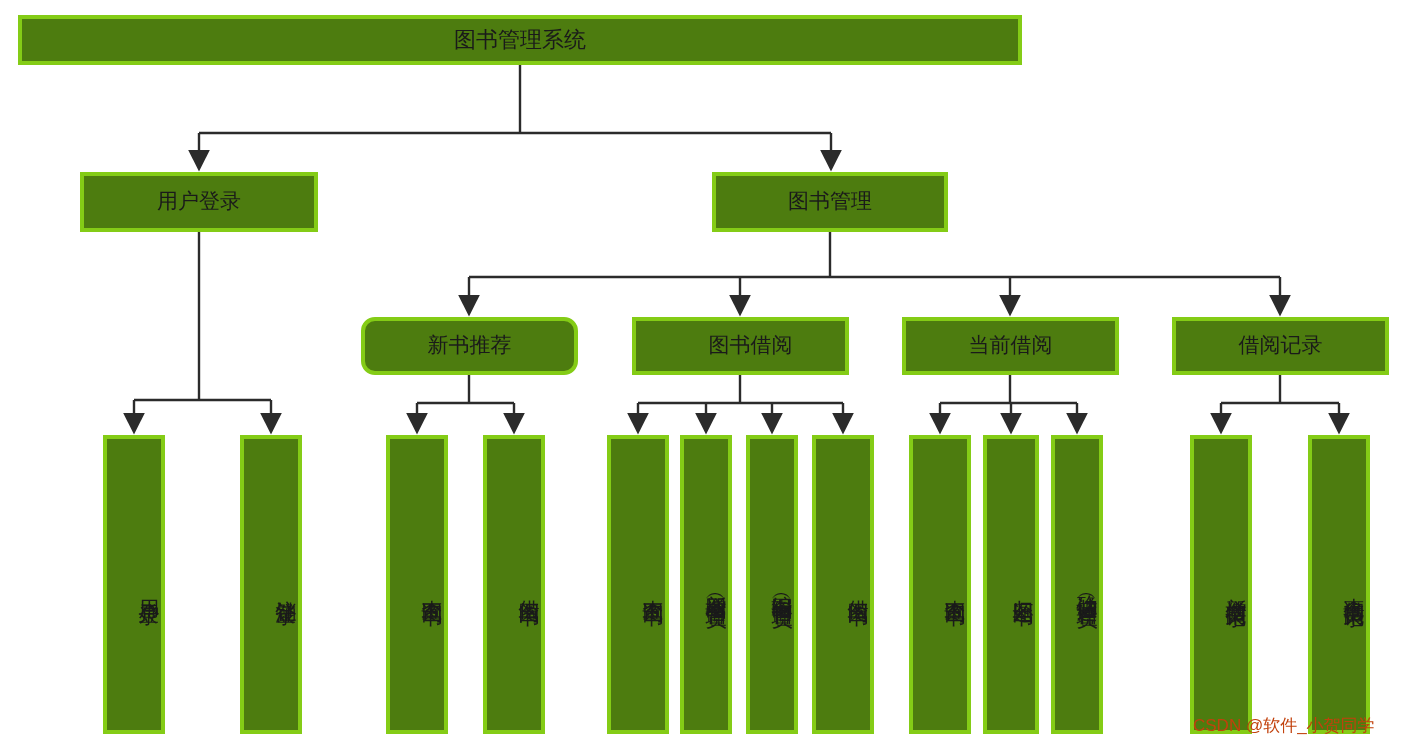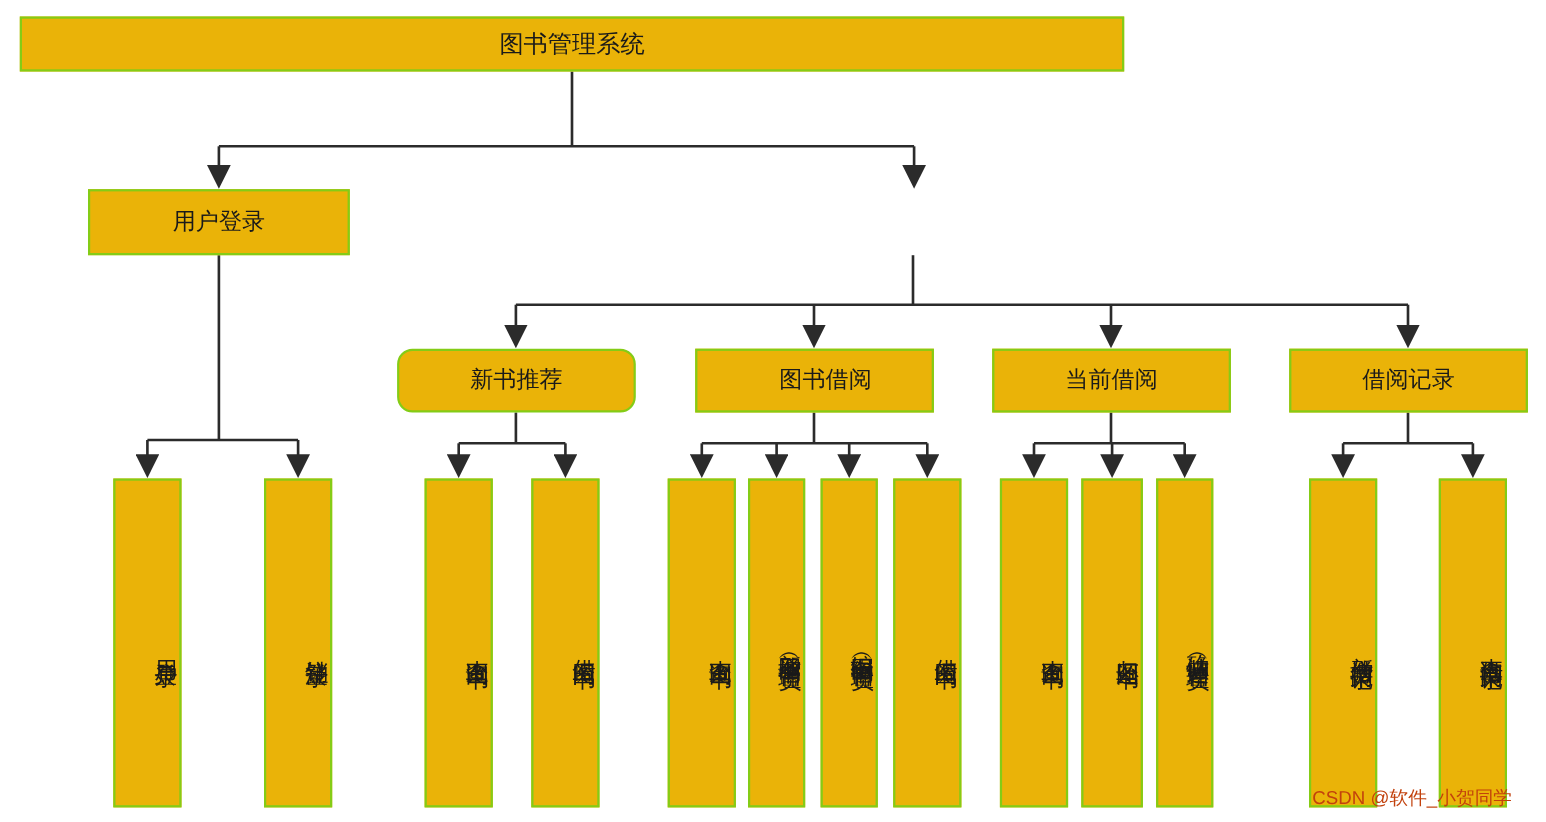--- a/index.html
+++ b/index.html
@@ -21,22 +21,22 @@
     position: absolute;
     left: 0;
     top: 0;
     width: 1405px;
     height: 747px;
     pointer-events: none;
   }
   .node {
     position: absolute;
     box-sizing: border-box;
-    background: #eab308;
-    border: 2px solid #84cc16;
+    background: #4d7c0f;
+    border: 4px solid #84cc16;
     display: flex;
     align-items: center;
     justify-content: center;
     color: #1a1a1a;
     line-height: 1.22;
     text-align: center;
     font-family: Liberation Serif, serif;
   }
   .node.h {            
     writing-mode: horizontal-tb;
@@ -130,20 +130,23 @@
     </g>
   </svg>
 
   <div class="node h root" style="left:18px; top:15px; width:1004px; height:50px;">
     <span>图书管理系统</span>
   </div>
 
   <div class="node h" style="left:80px; top:172px; width:238px; height:60px;">
     <span>用户登录</span>
   </div>
+  <div class="node h" style="left:712px; top:172px; width:236px; height:60px;">
+    <span>图书管理</span>
+  </div>
 
   <div class="node h" style="left:361px; top:317px; width:217px; height:58px;border-radius:14px;">
     <span>新书推荐</span>
   </div>
   <div class="node h" style="left:632px; top:317px; width:217px; height:58px;padding-left:20px;">
     <span>图书借阅</span>
   </div>
   <div class="node h" style="left:1172px; top:317px; width:217px; height:58px;">
     <span>借阅记录</span>
   </div>

